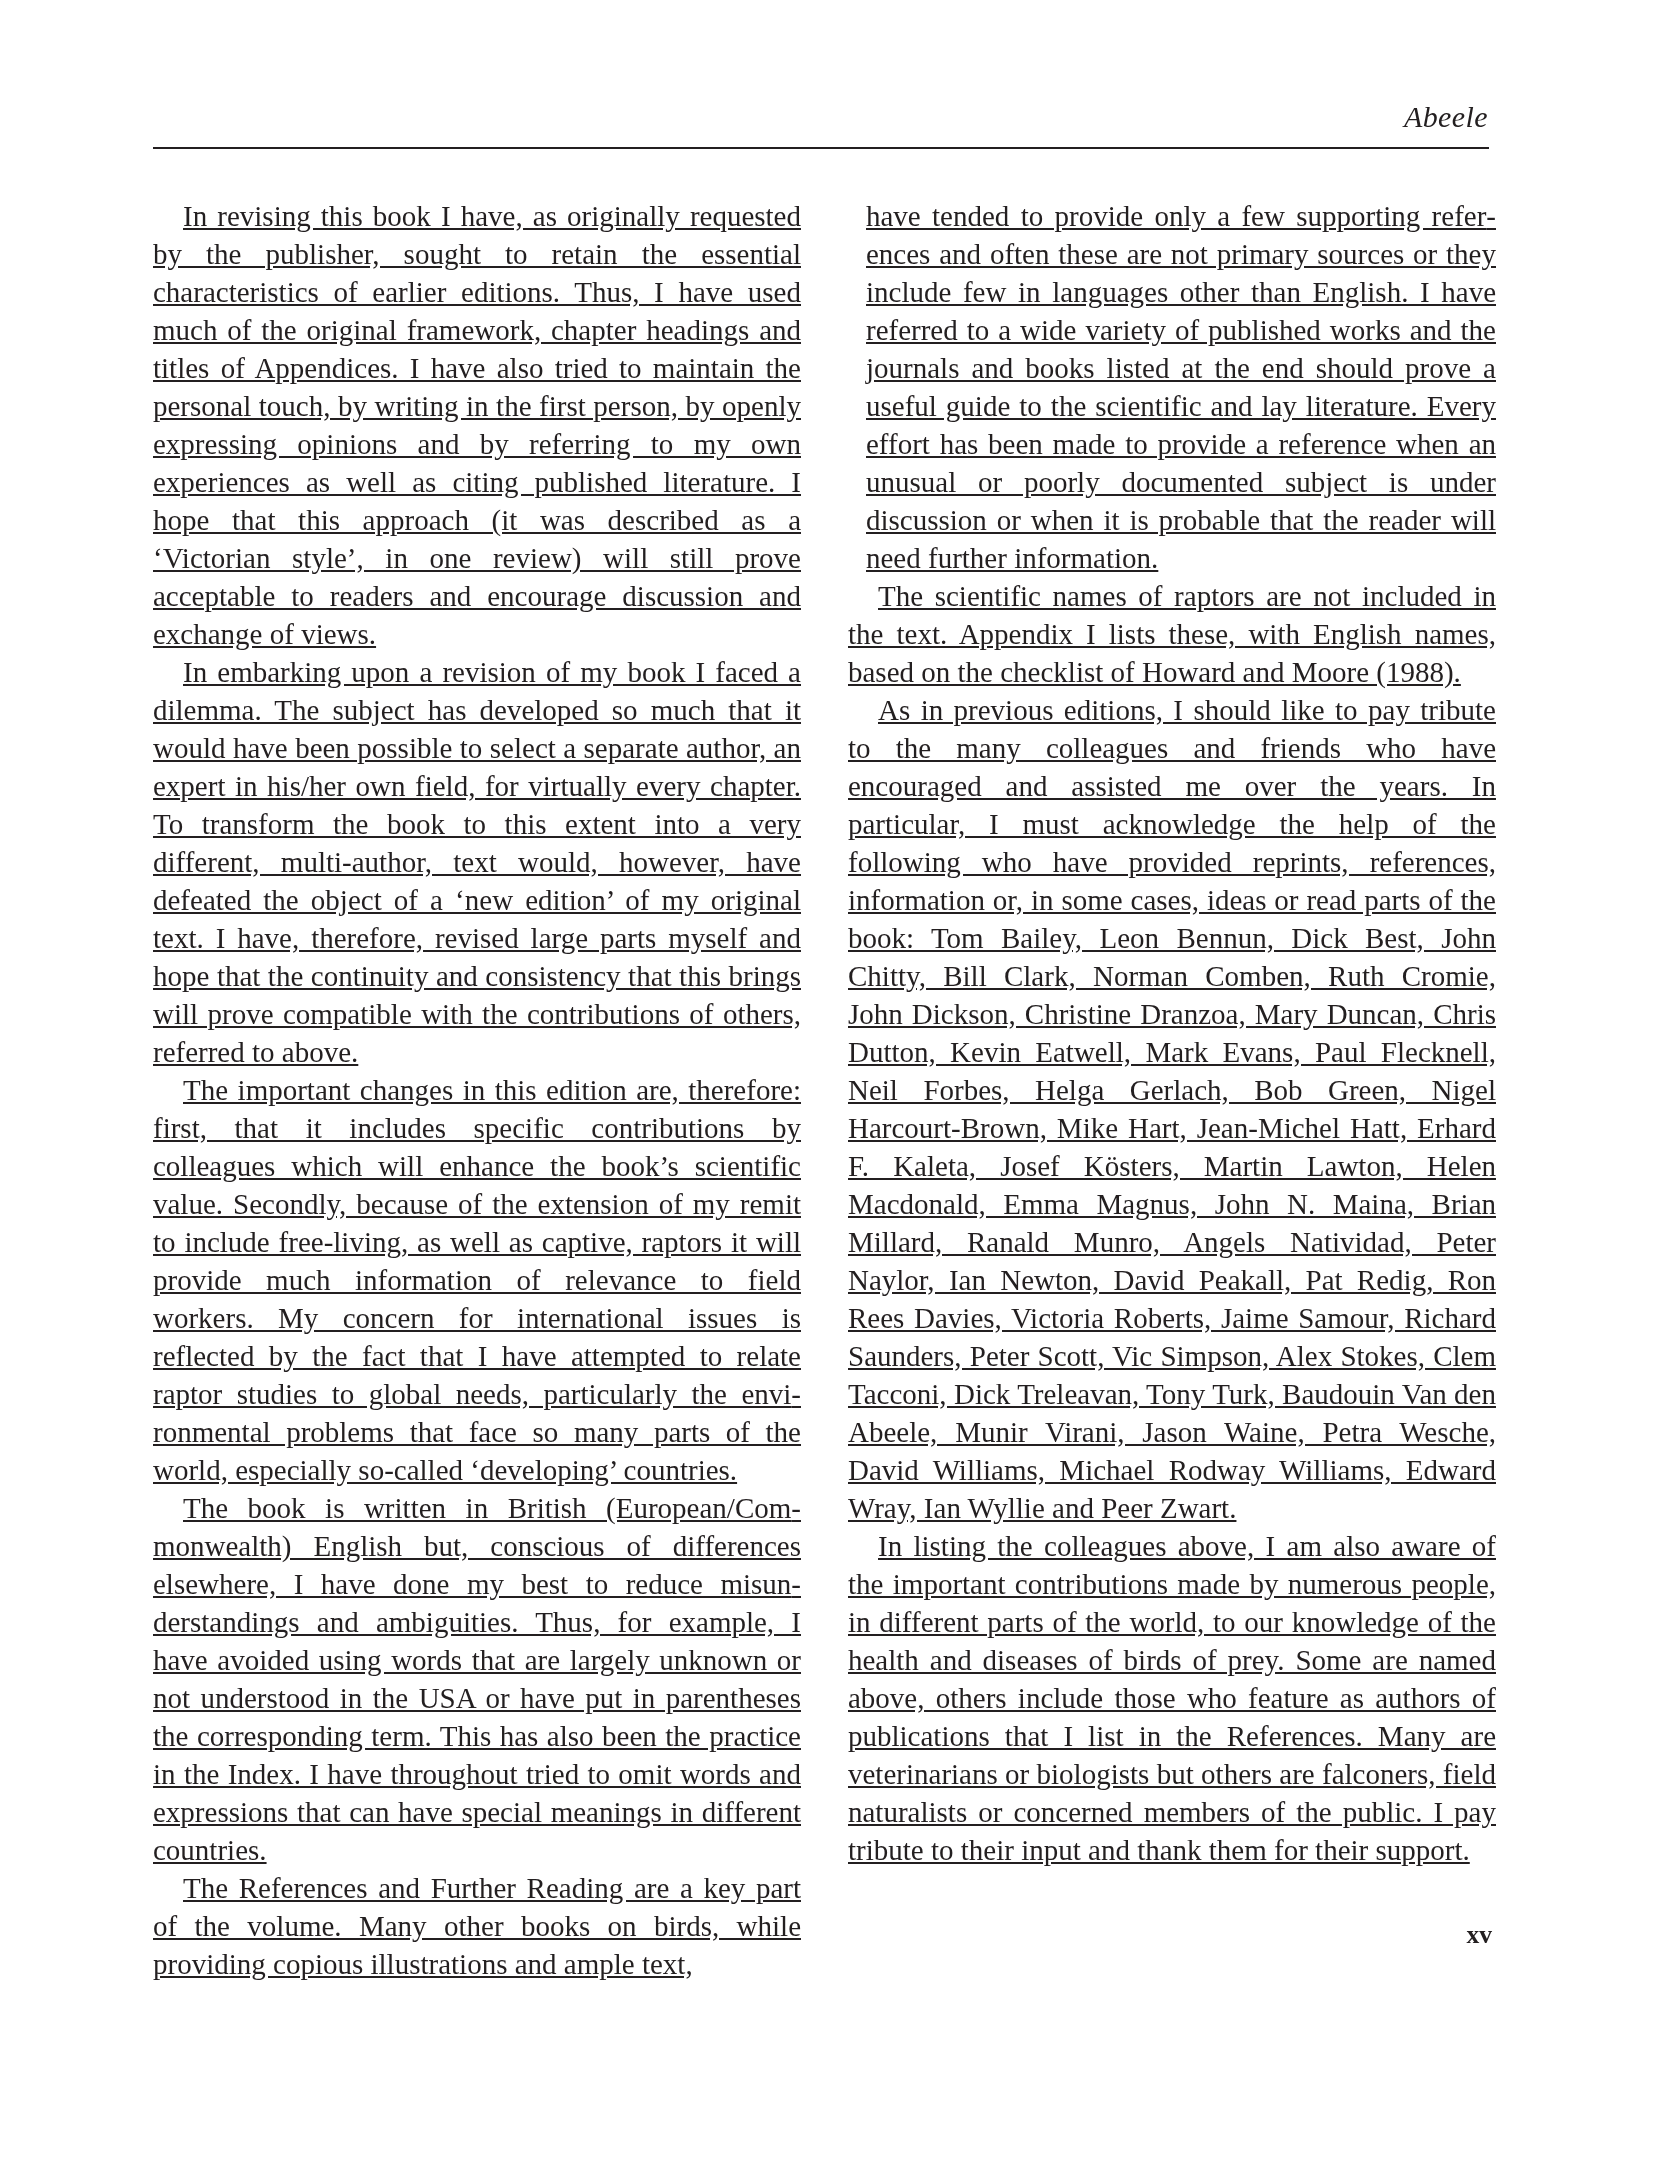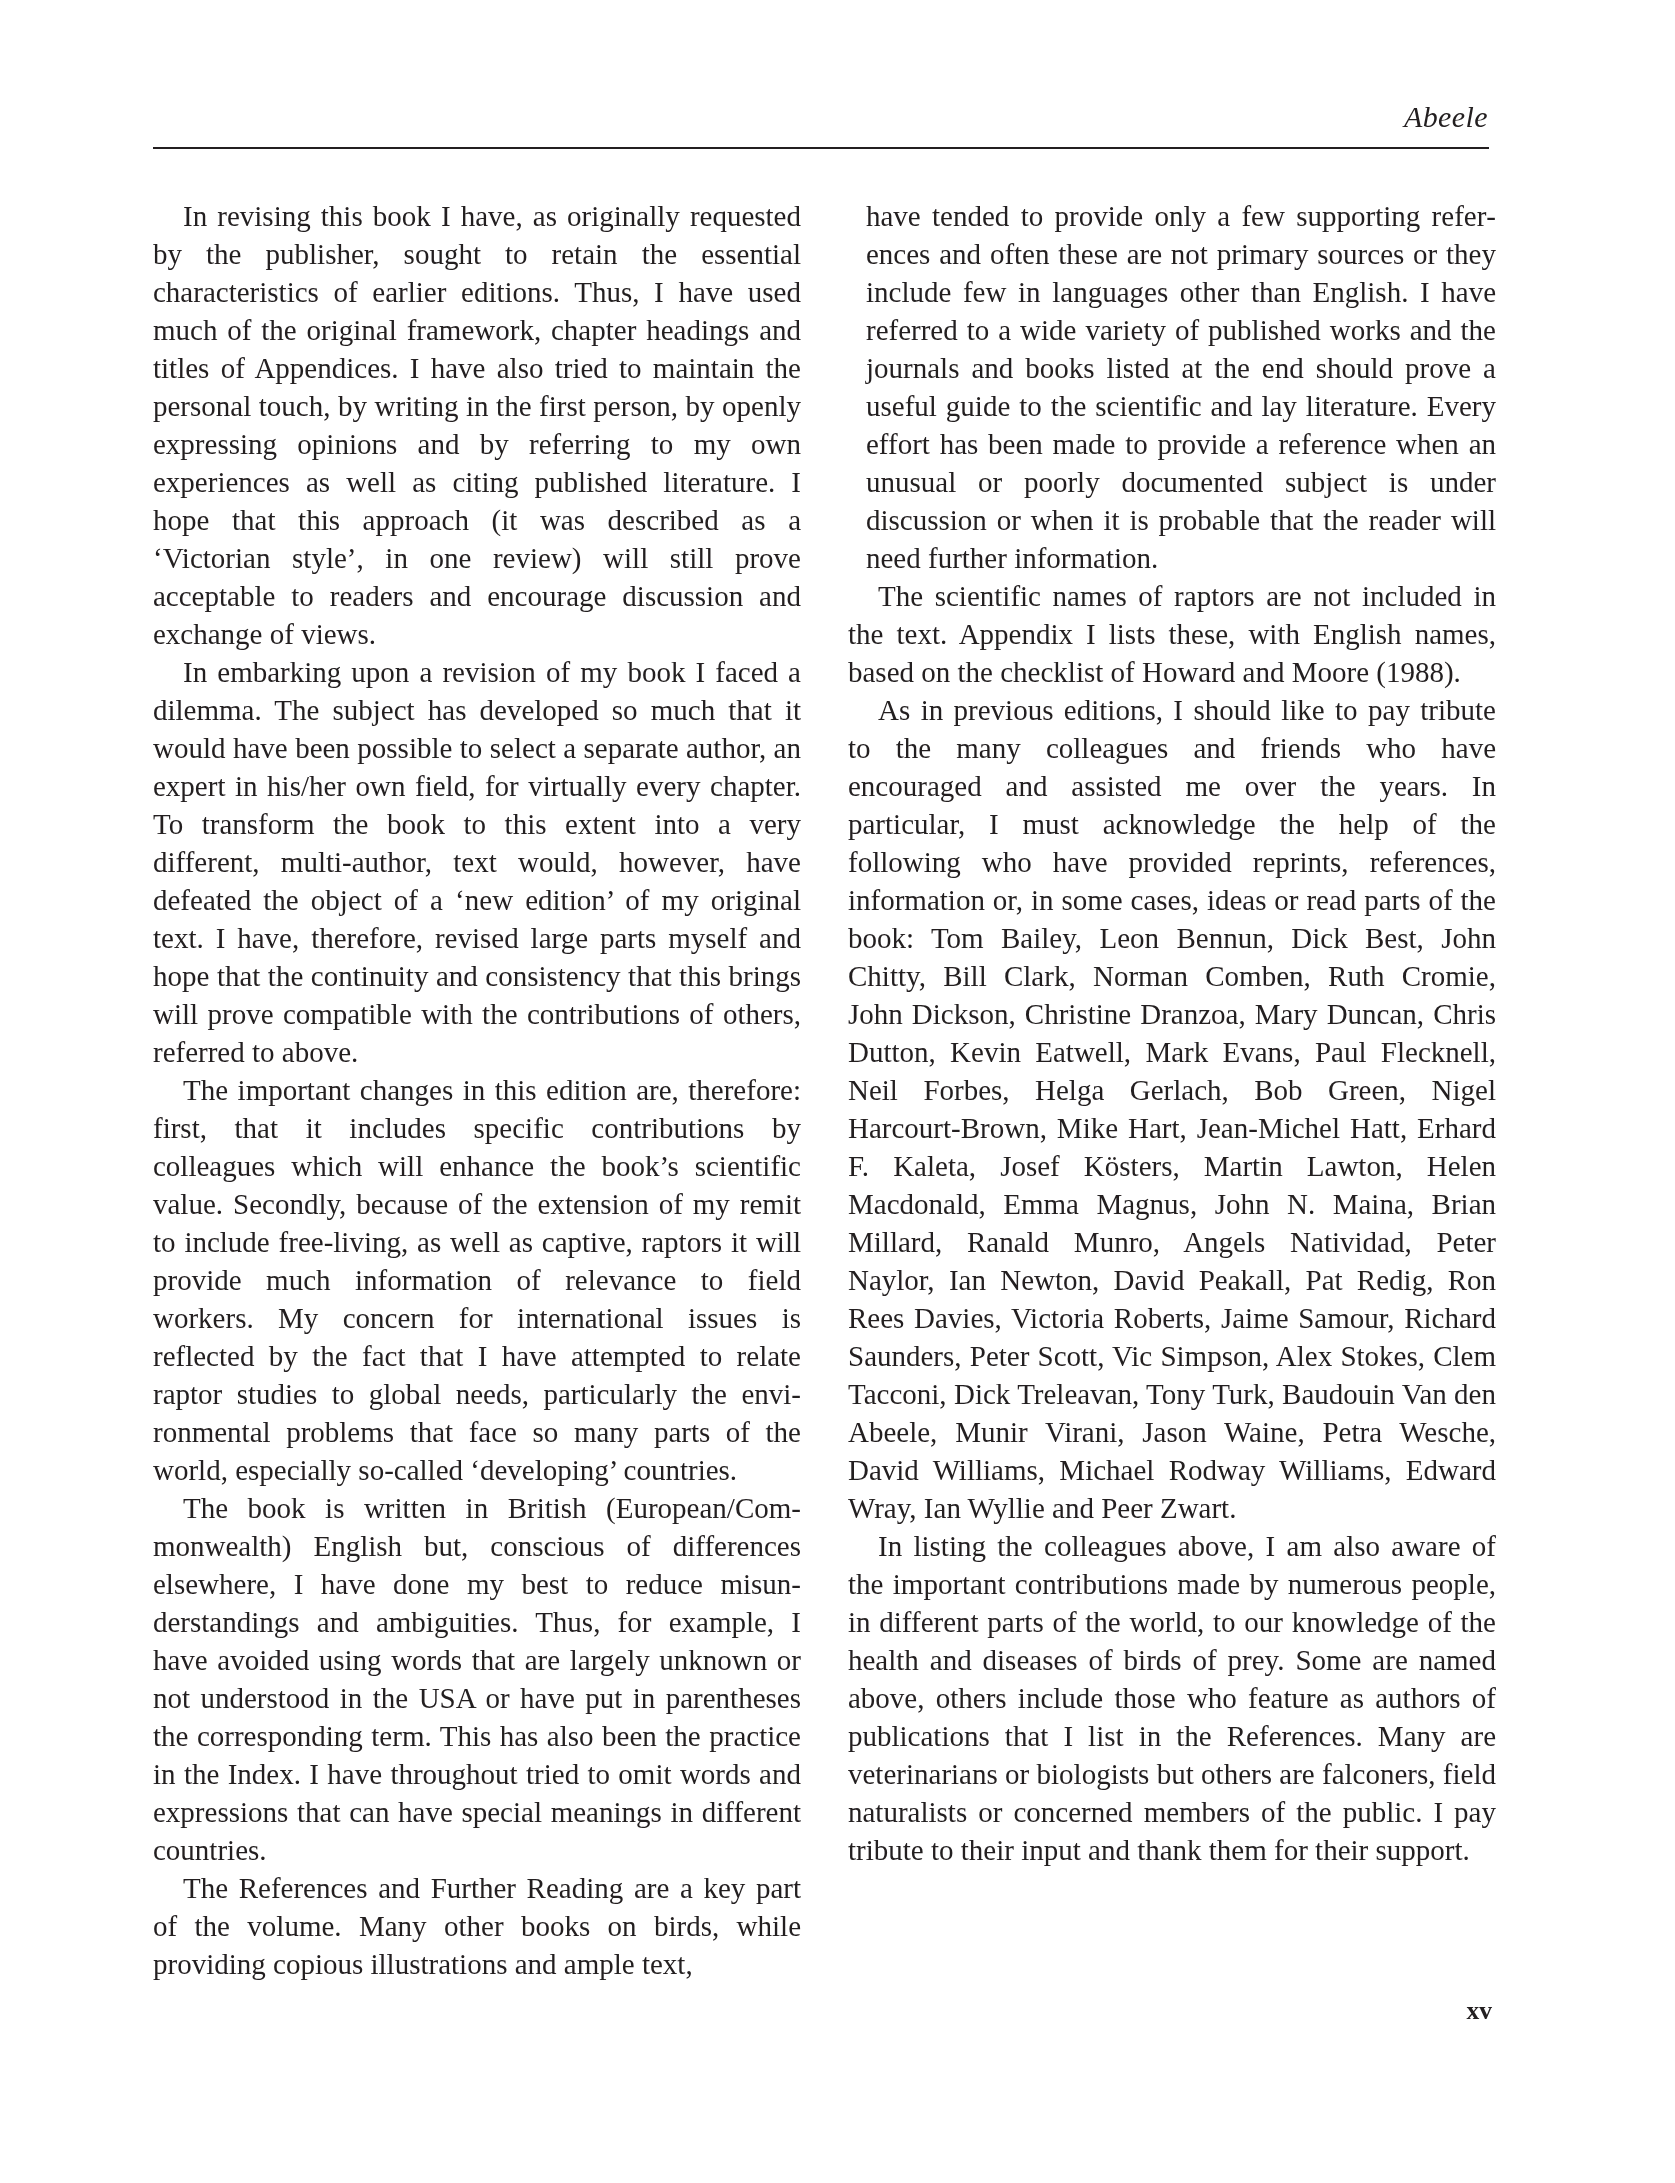--- a/index.html
+++ b/index.html
@@ -39,25 +39,26 @@
     font-size: 29px;
     line-height: 38px;
     text-align: justify;
     hyphens: manual;
   }
   .col-left { left: 153px; }
   .col-right { left: 848px; }
   .column p {
     margin: 0;
     text-indent: 30px;
+    text-decoration: underline;
   }
   .column p.no-indent { text-indent: 0; margin-left: 18px; }
   .folio {
     position: absolute;
-    top: 1996px;
+    top: 1920px;
     right: 184px;
     font-weight: bold;
     font-size: 25.6px;
     line-height: 30px;
     text-align: center;
   }
 </style>
 </head>
 <body>
 

